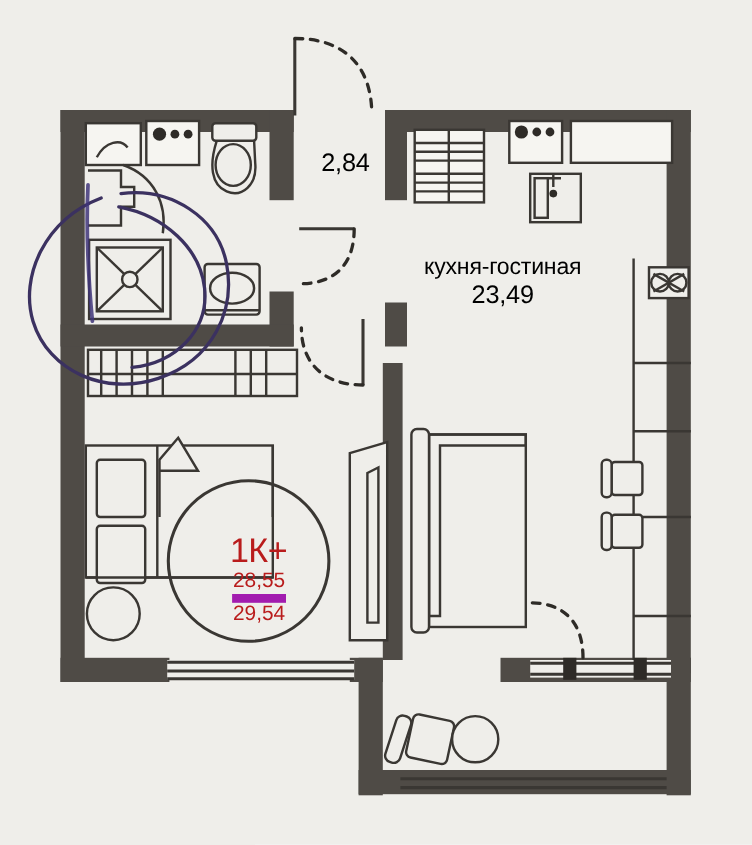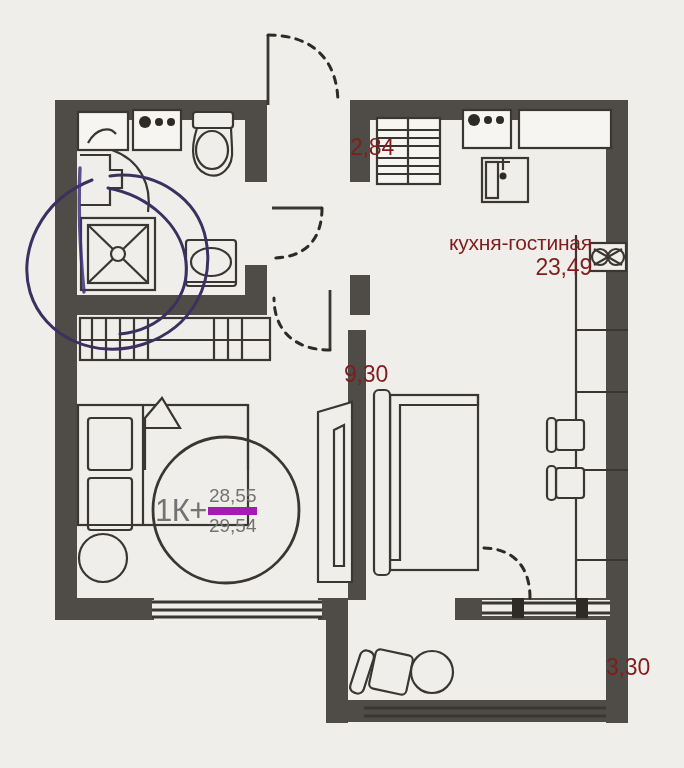--- a/index.html
+++ b/index.html
@@ -22,22 +22,22 @@
   #plan-svg {
     position: absolute;
     left: 0;
     top: 0;
     width: 684px;
     height: 768px;
     display: block;
   }
   .room-label {
     position: absolute;
-    text-align: right;
-    color: #7f1d1d;
+    text-align: center;
+    color: #000000;
     font-family: "Liberation Sans", sans-serif;
     line-height: 1.08;
     white-space: nowrap;
     letter-spacing: -0.2px;
   }
   .room-label .rl-name {
     display: block;
     font-size: 21px;
   }
   .room-label .rl-area {
@@ -52,22 +52,23 @@
 
   .badge-text {
     position: absolute;
     left: 155px;
     top: 483px;
     width: 160px;
     height: 56px;
     display: flex;
     align-items: center;
     justify-content: flex-start;
-    color: #737373;
+    color: #b91c1c;
     font-family: "Liberation Sans", sans-serif;
+    flex-direction: column;
   }
   .badge-main {
     font-size: 31px;
     letter-spacing: -0.5px;
   }
   .badge-frac {
     display: inline-block;
     text-align: left;
     font-size: 19px;
     line-height: 1.05;
@@ -336,25 +337,23 @@
     <span class="rl-area">2,84</span>
   </div>
 
 
   <div class="room-label lbl-kit">
     <span class="rl-name">кухня-гостиная</span>
     <span class="rl-area">23,49</span>
   </div>
 
   <div class="room-label lbl-room">
-    <span class="rl-area">9,30</span>
   </div>
 
   <div class="room-label lbl-balc">
-    <span class="rl-area">3,30</span>
   </div>
 
   <div class="badge-text">
     <span class="badge-main">1К+</span>
     <span class="badge-frac">
       <span class="num">28,55</span>
       <span class="den">29,54</span>
     </span>
   </div>
 

